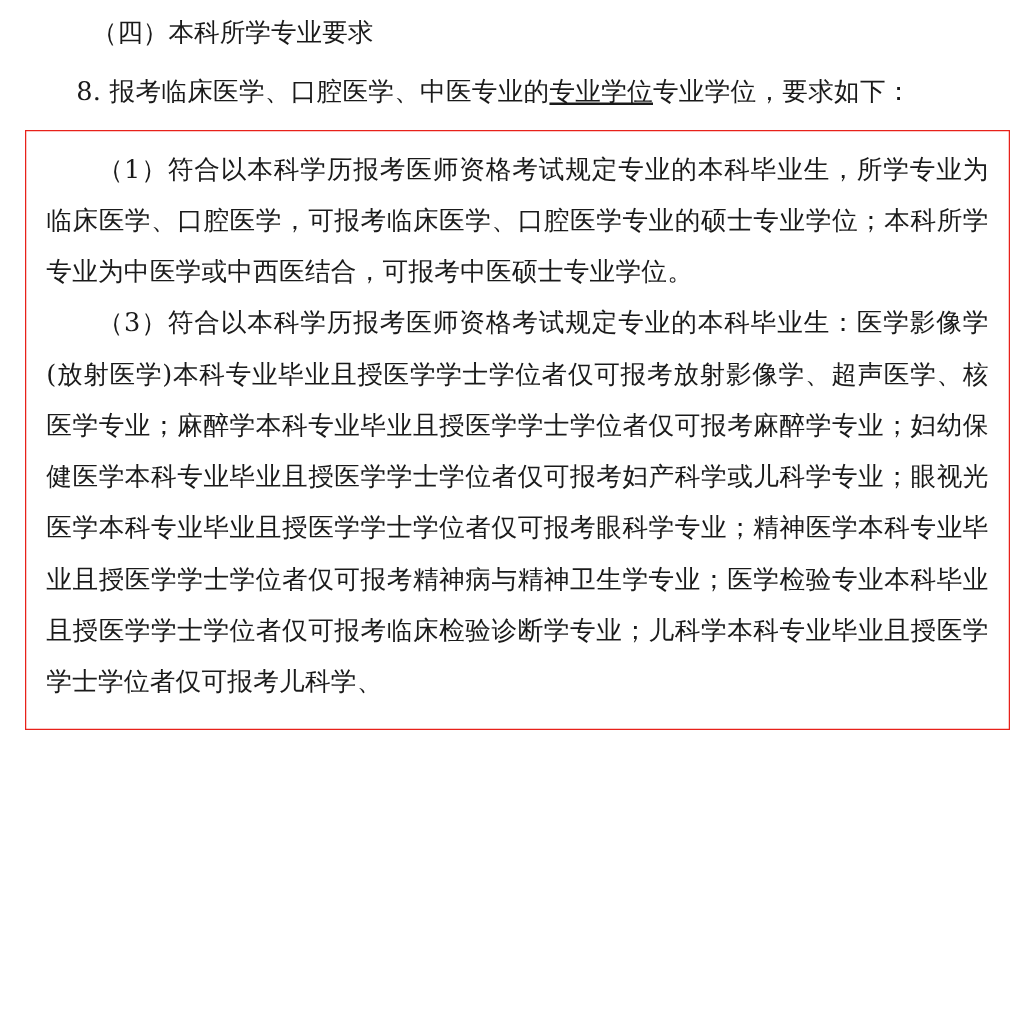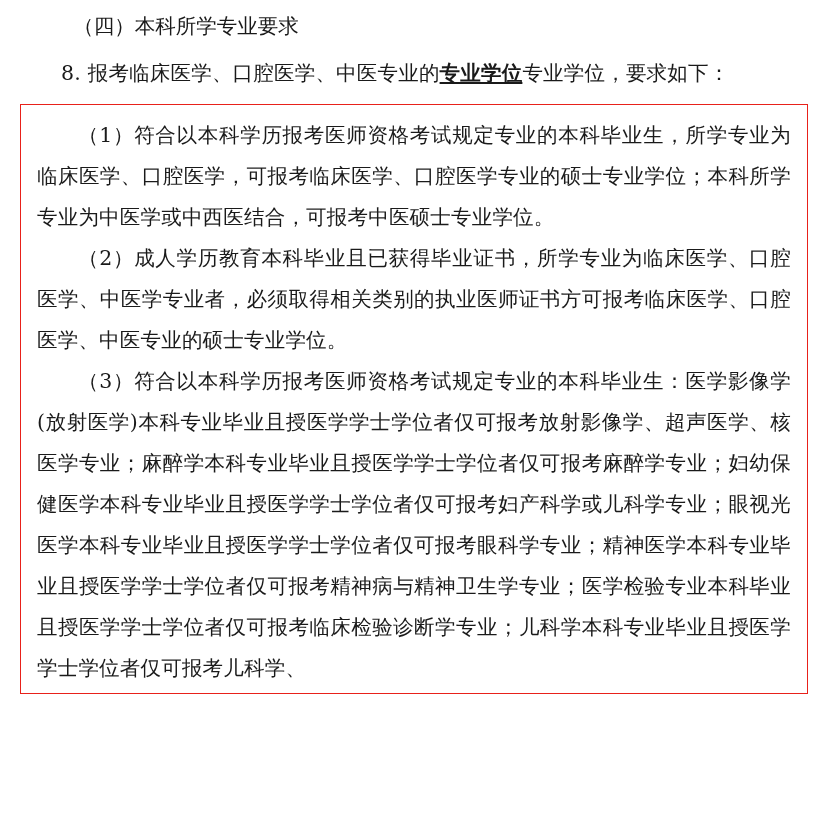--- a/index.html
+++ b/index.html
@@ -47,27 +47,27 @@
     text-indent: 1.2em;
     line-height: 34px;
   }
   .item2 {
     margin: 6px 0 0 0;
   }
   .item2 .para {
     text-indent: 2em;
   }
   .u-bold {
-    font-weight: bold;
+    font-weight: normal;
     text-decoration: underline;
     text-underline-offset: 2px;
   }
   .bigbox {
     margin: 10px 0 0 0;
-    padding: 10px 16px 4px 16px;
+    padding: 10px 16px 17px 16px;
   }
   .bigbox .para {
     text-indent: 2em;
   }
   .bigbox .para + .para {
     margin-top: 0;
   }
   .tight {
     line-height: 41px;
   }
@@ -79,17 +79,16 @@
 
   <div class="heading">（四）本科所学专业要求</div>
 
 
   <div class="item2">
     <p class="para"><span>8. 报考临床医学、口腔医学、中医专业的</span><span class="u-bold">专业学位</span><span>专业学位，要求如下：</span></p>
   </div>
 
   <div class="boxed bigbox">
     <p class="para tight">（1）符合以本科学历报考医师资格考试规定专业的本科毕业生，所学专业为临床医学、口腔医学，可报考临床医学、口腔医学专业的硕士专业学位；本科所学专业为中医学或中西医结合，可报考中医硕士专业学位。</p>
-    <p class="para tight">（2）成人学历教育本科毕业且已获得毕业证书，所学专业为临床医学、口腔医学、中医学专业者，必须取得相关类别的执业医师证书方可报考临床医学、口腔医学、中医专业的硕士专业学位。</p>
     <p class="para tight">（3）符合以本科学历报考医师资格考试规定专业的本科毕业生：医学影像学(放射医学)本科专业毕业且授医学学士学位者仅可报考放射影像学、超声医学、核医学专业；麻醉学本科专业毕业且授医学学士学位者仅可报考麻醉学专业；妇幼保健医学本科专业毕业且授医学学士学位者仅可报考妇产科学或儿科学专业；眼视光医学本科专业毕业且授医学学士学位者仅可报考眼科学专业；精神医学本科专业毕业且授医学学士学位者仅可报考精神病与精神卫生学专业；医学检验专业本科毕业且授医学学士学位者仅可报考临床检验诊断学专业；儿科学本科专业毕业且授医学学士学位者仅可报考儿科学、</p>
   </div>
 
 </div>
 
 </body></html>

